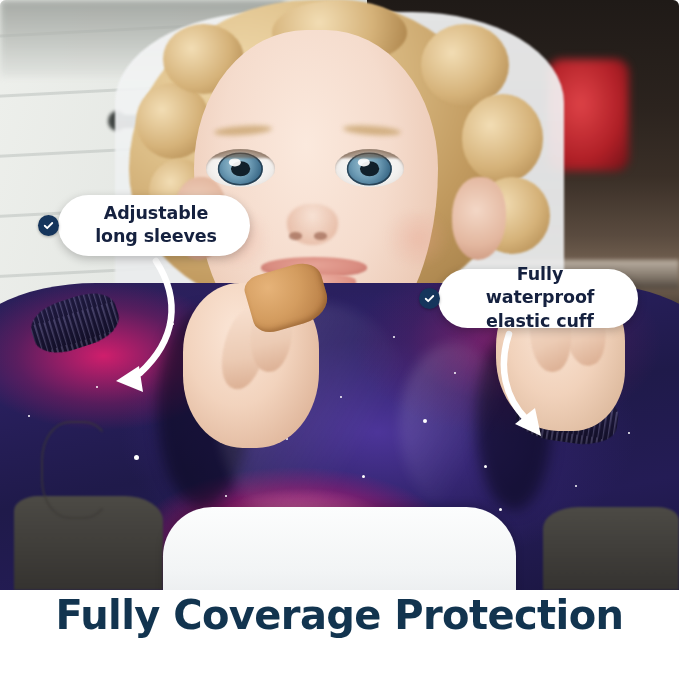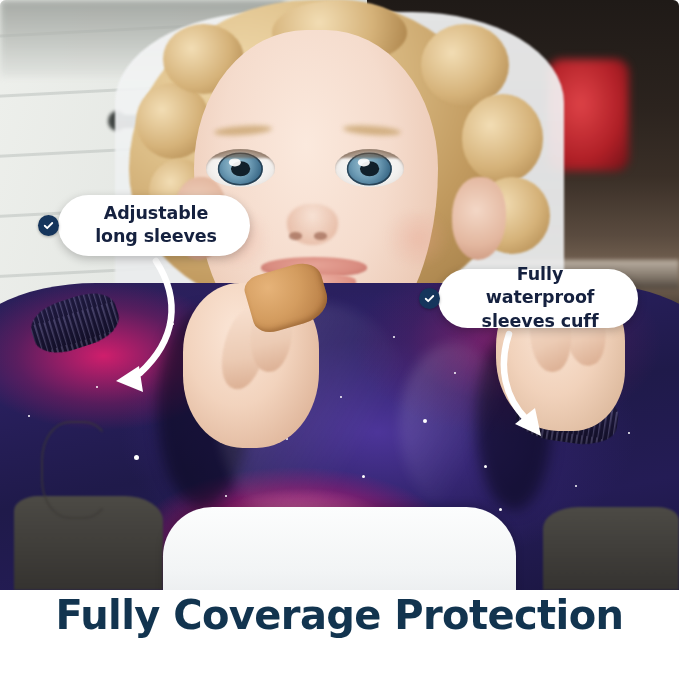--- a/index.html
+++ b/index.html
@@ -680,21 +680,21 @@
 long sleeves</span>
   </div>
   <div class="badge" id="badge-sleeves">
     <svg width="13" height="13" viewBox="0 0 16 16" aria-hidden="true">
       <path d="M3.4 8.3 L6.4 11.3 L12.6 4.9" fill="none" stroke="#ffffff" stroke-width="2.3" stroke-linecap="round" stroke-linejoin="round"></path>
     </svg>
   </div>
 
   <div class="pill" id="pill-cuff">
     <span class="pill-text">Fully waterproof
-sleeves cuff</span>
+elastic cuff</span>
   </div>
   <div class="badge" id="badge-cuff">
     <svg width="13" height="13" viewBox="0 0 16 16" aria-hidden="true">
       <path d="M3.4 8.3 L6.4 11.3 L12.6 4.9" fill="none" stroke="#ffffff" stroke-width="2.3" stroke-linecap="round" stroke-linejoin="round"></path>
     </svg>
   </div>
 
   <div class="headline">Fully Coverage Protection</div>
 
 </div>

